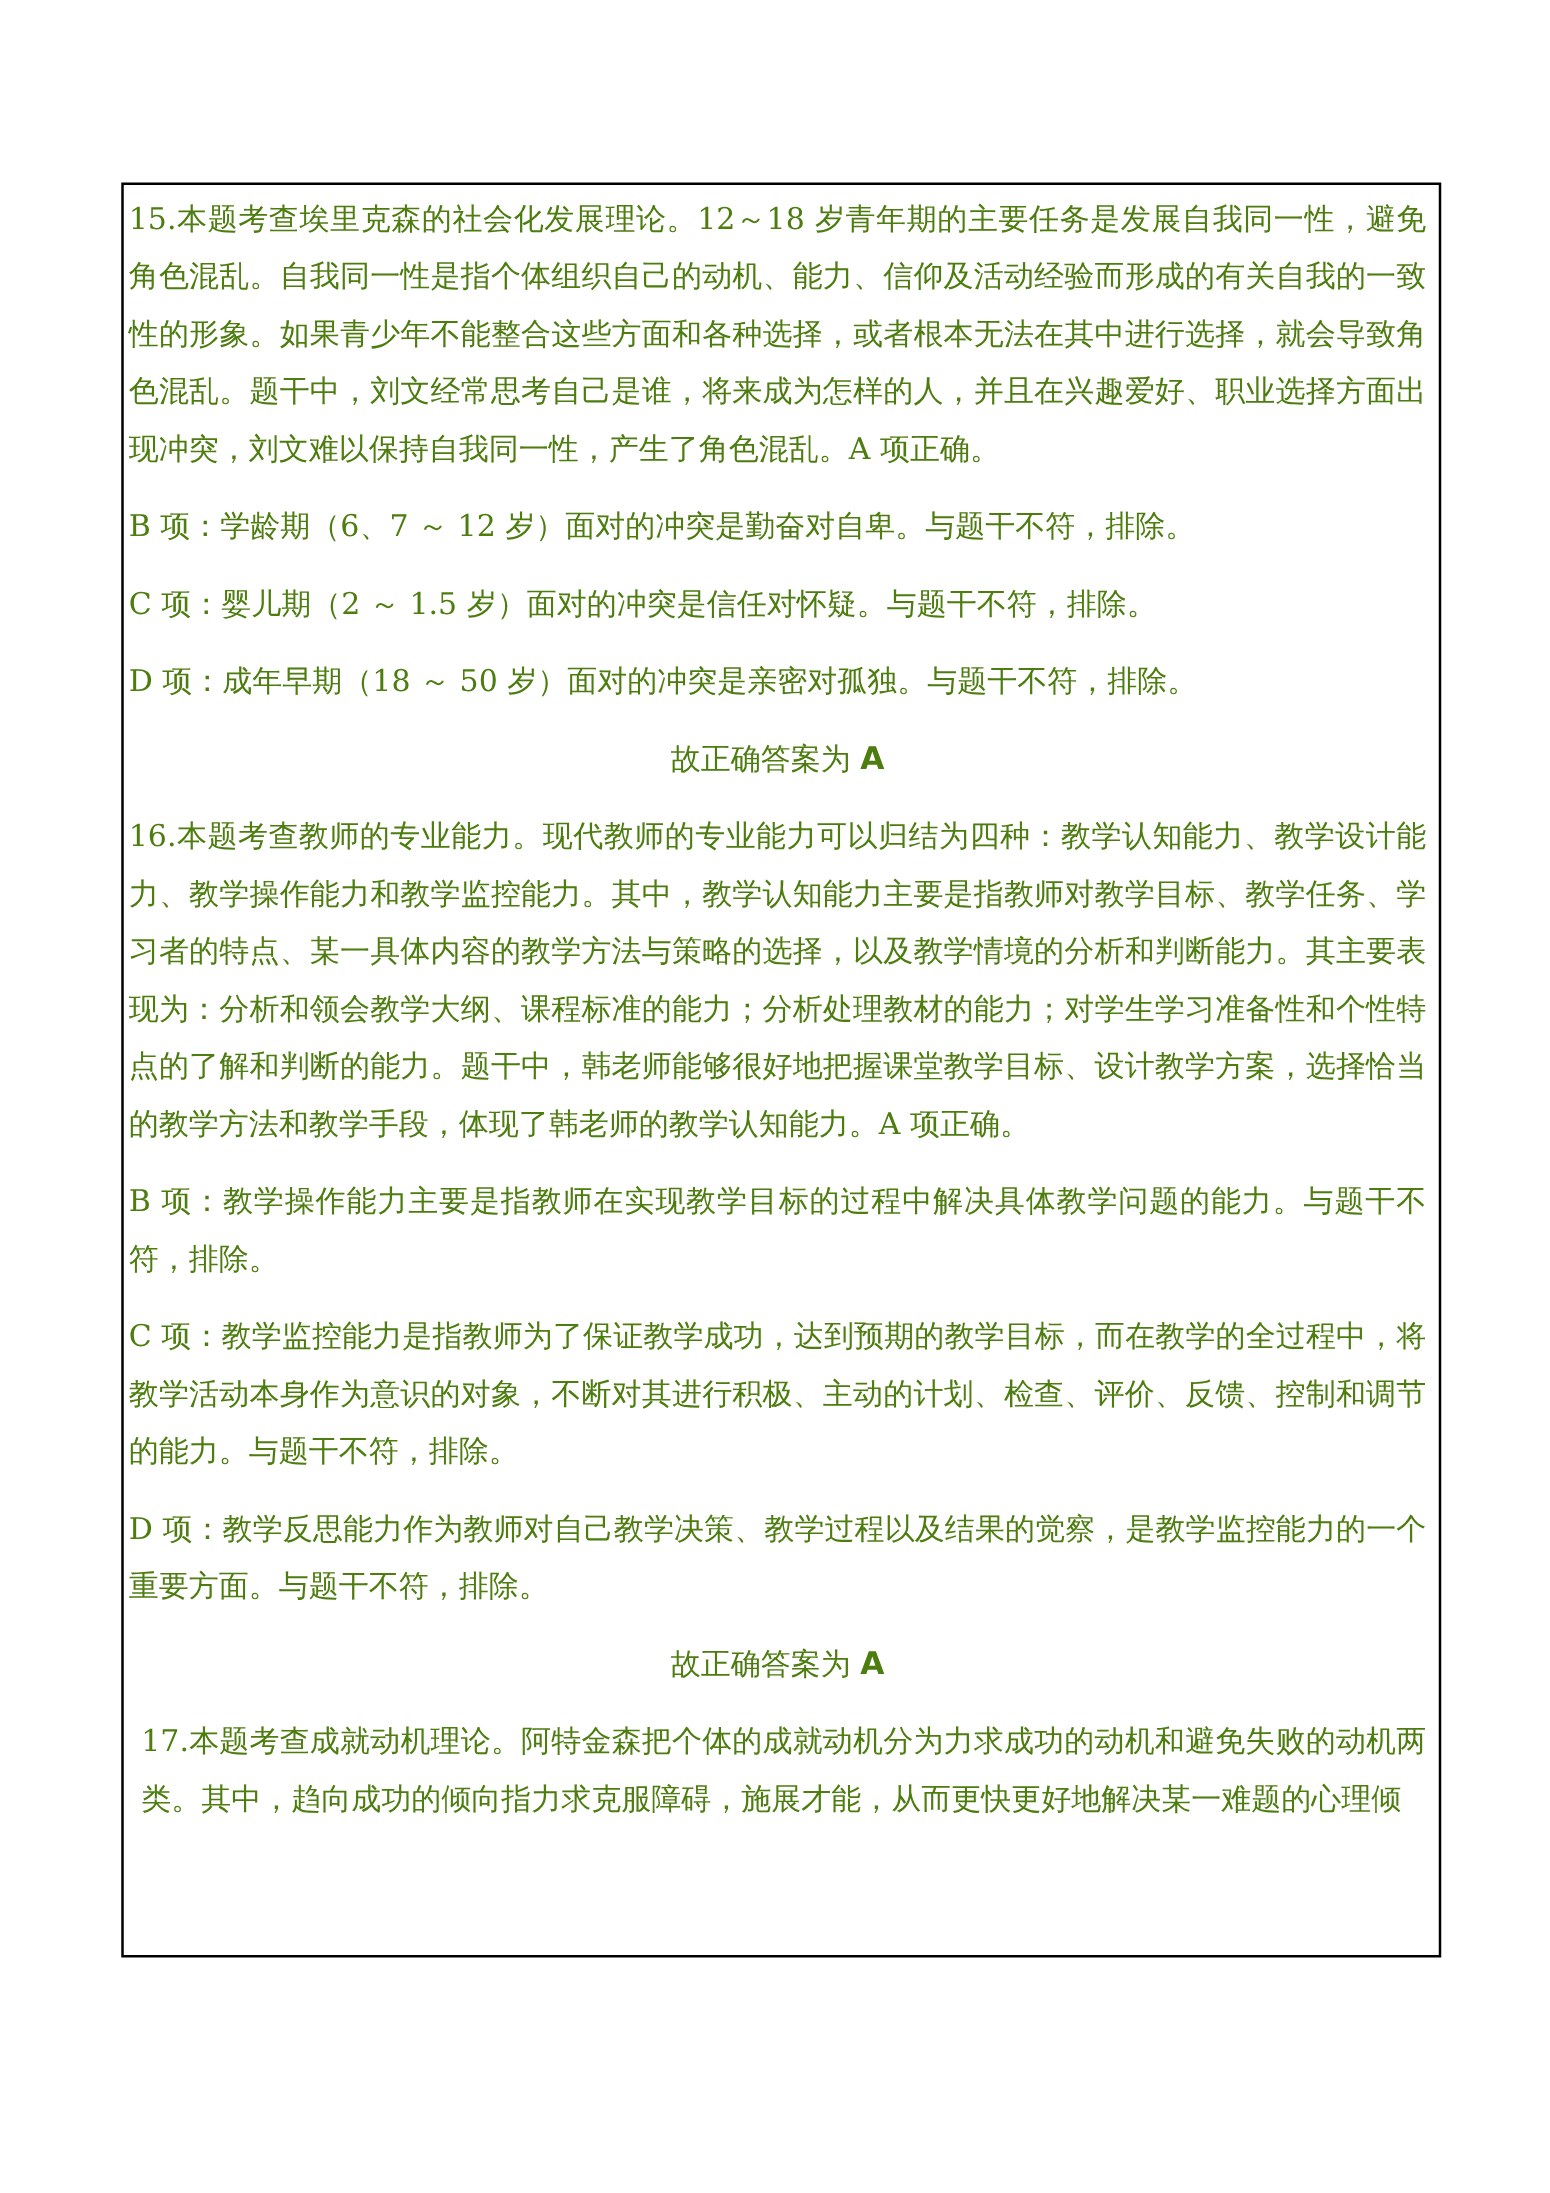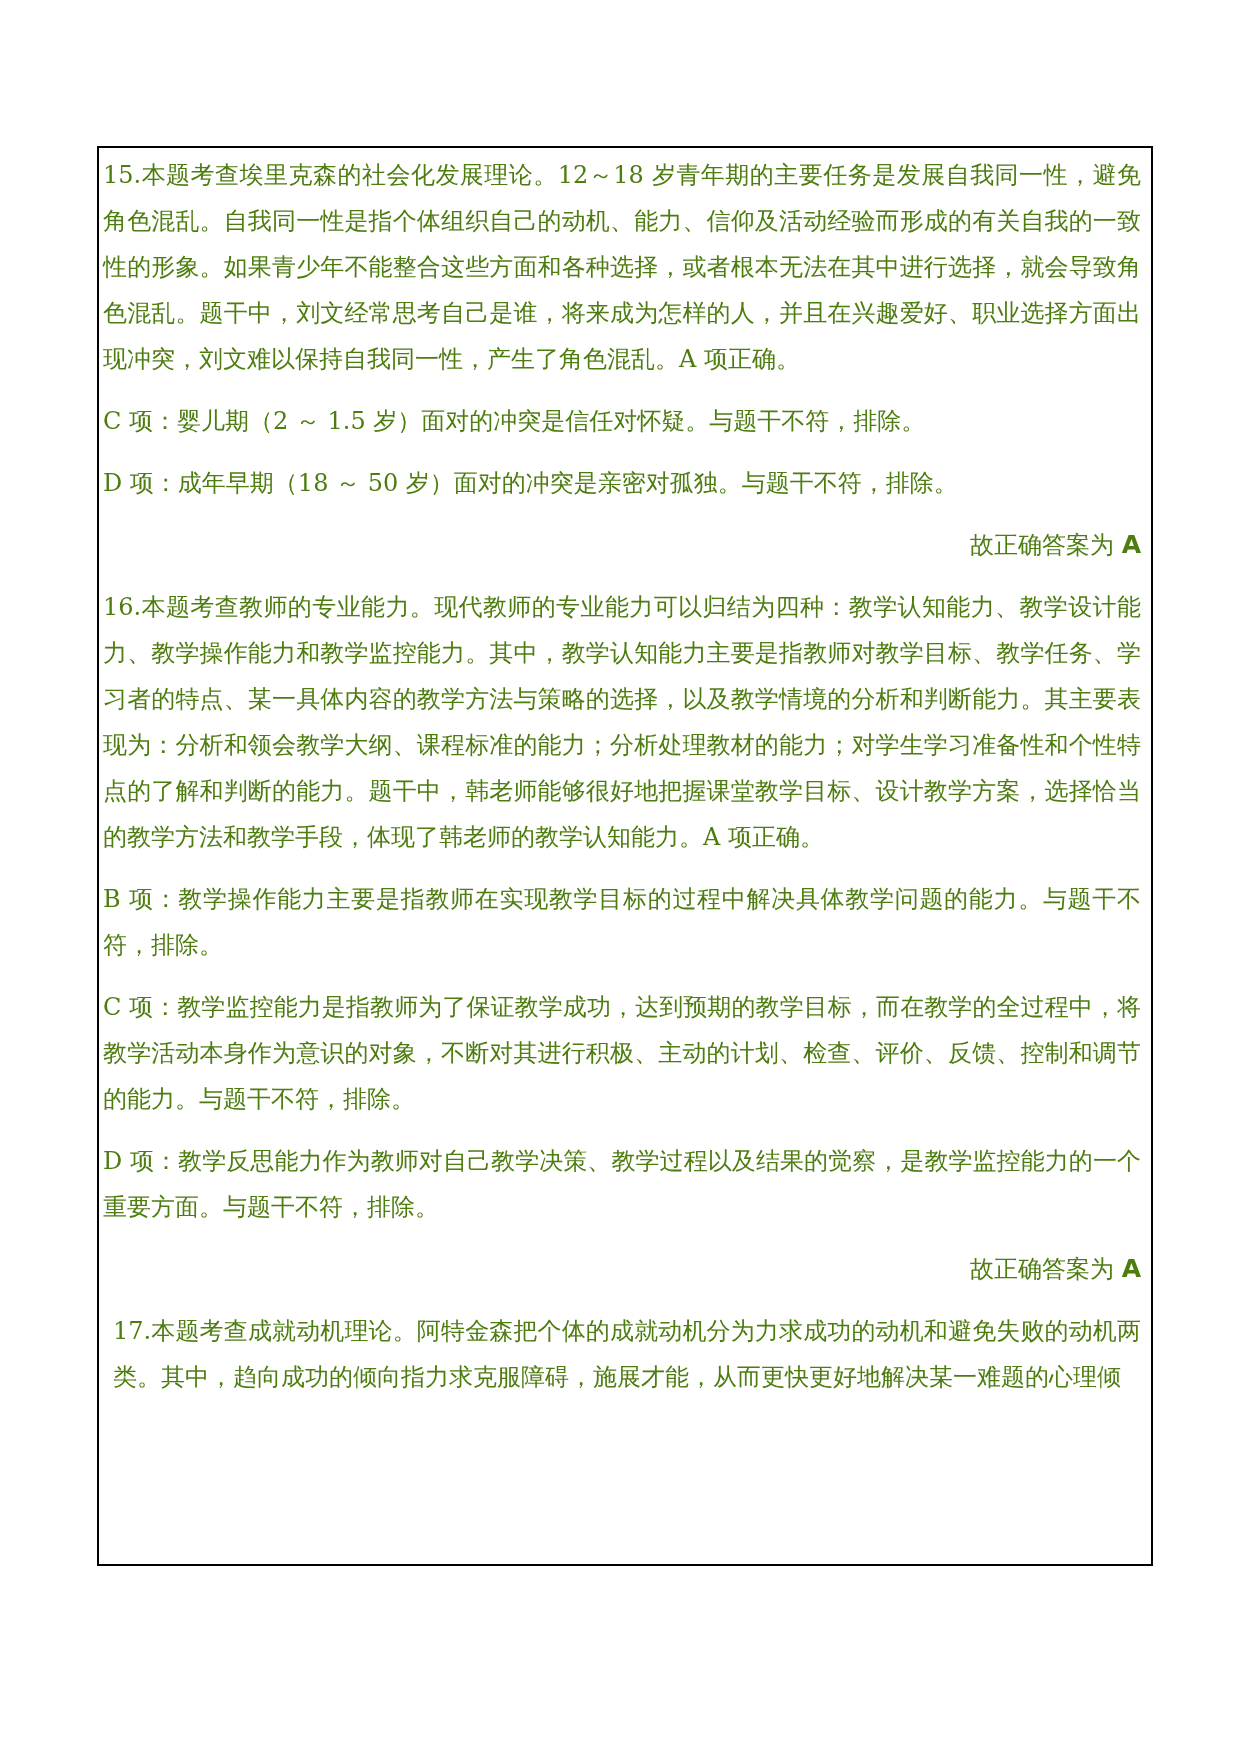--- a/index.html
+++ b/index.html
@@ -32,35 +32,36 @@
     color: #4d7c0f;
     text-align: justify;
     text-justify: inter-ideograph;
     word-break: break-all;
   }
   .para:last-child {
     margin-bottom: 0;
     margin-left: 10px;
   }
   .verdict {
-    text-align: right;
+    text-align: center;
   }
   .answer-letter {
     font-weight: bold;
     font-family: "DejaVu Sans", "Liberation Sans", sans-serif;
     font-size: 25px;
   }
 </style>
 </head>
 <body>
 
 <div class="answer-box">
 
   <p class="para">15.本题考查埃里克森的社会化发展理论。12～18 岁青年期的主要任务是发展自我同一性，避免角色混乱。自我同一性是指个体组织自己的动机、能力、信仰及活动经验而形成的有关自我的一致性的形象。如果青少年不能整合这些方面和各种选择，或者根本无法在其中进行选择，就会导致角色混乱。题干中，刘文经常思考自己是谁，将来成为怎样的人，并且在兴趣爱好、职业选择方面出现冲突，刘文难以保持自我同一性，产生了角色混乱。A 项正确。</p>
 
+  <p class="para">B 项：学龄期（6、7 ～ 12 岁）面对的冲突是勤奋对自卑。与题干不符，排除。</p>
 
   <p class="para">C 项：婴儿期（2 ～ 1.5 岁）面对的冲突是信任对怀疑。与题干不符，排除。</p>
 
   <p class="para">D 项：成年早期（18 ～ 50 岁）面对的冲突是亲密对孤独。与题干不符，排除。</p>
 
   <p class="para verdict"><span>故正确答案为 </span><span class="answer-letter">A</span></p>
 
   <p class="para">16.本题考查教师的专业能力。现代教师的专业能力可以归结为四种：教学认知能力、教学设计能力、教学操作能力和教学监控能力。其中，教学认知能力主要是指教师对教学目标、教学任务、学习者的特点、某一具体内容的教学方法与策略的选择，以及教学情境的分析和判断能力。其主要表现为：分析和领会教学大纲、课程标准的能力；分析处理教材的能力；对学生学习准备性和个性特点的了解和判断的能力。题干中，韩老师能够很好地把握课堂教学目标、设计教学方案，选择恰当的教学方法和教学手段，体现了韩老师的教学认知能力。A 项正确。</p>
 
   <p class="para">B 项：教学操作能力主要是指教师在实现教学目标的过程中解决具体教学问题的能力。与题干不符，排除。</p>

